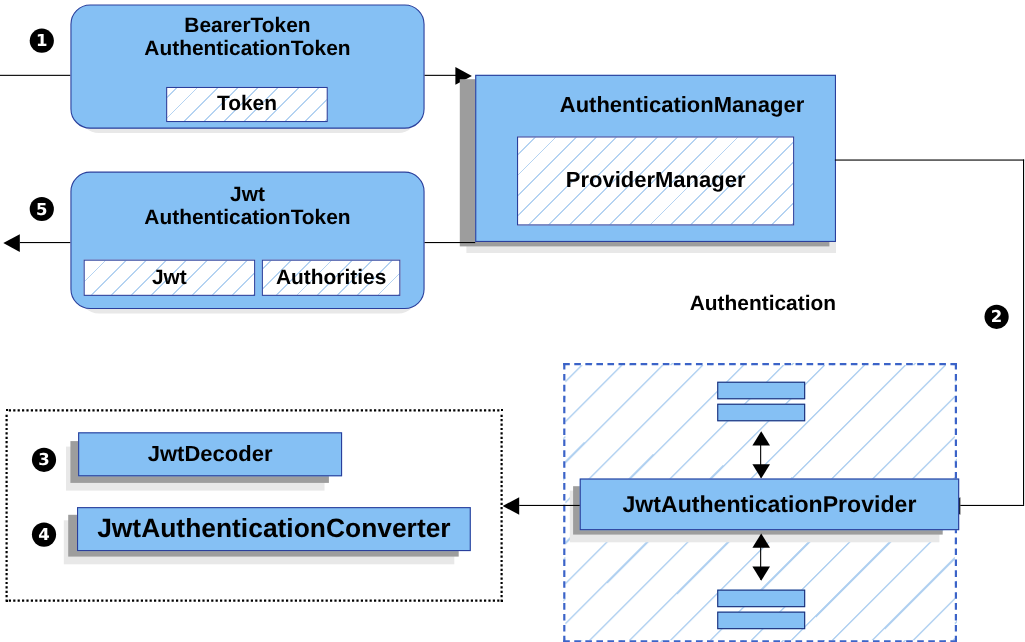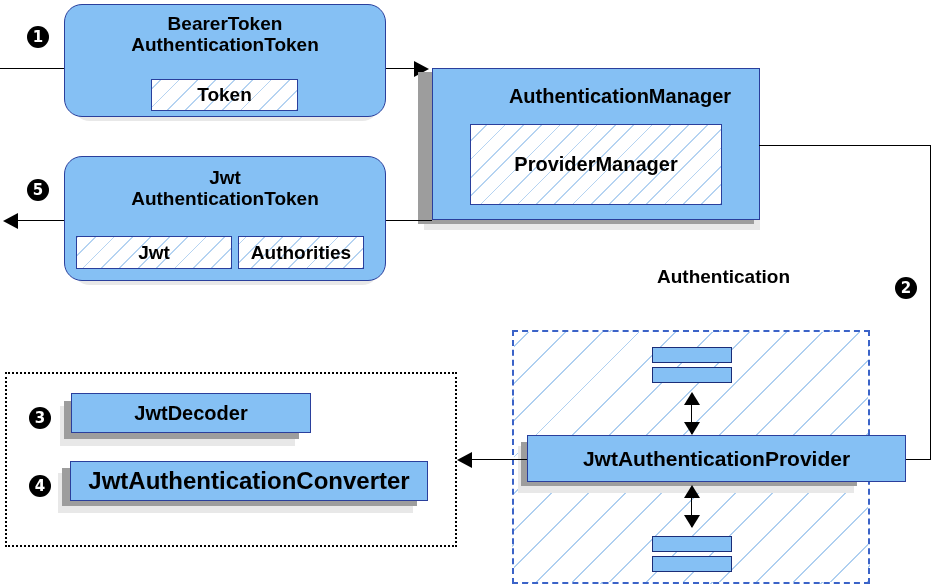--- a/index.html
+++ b/index.html
@@ -150,36 +150,36 @@
   <div class="shadow-dk" style="left:66px;top:162px;width:308px;height:117px;border-radius:18px;"></div>
   <div class="blue-box rounded" style="left:64px;top:156px;width:322px;height:125px;flex-direction:column;justify-content:flex-start;padding-top:10px;">
     <div style="font-size:19px;">Jwt</div>
     <div style="font-size:19px;">AuthenticationToken</div>
   </div>
   <div class="hatch-box" style="left:76px;top:236px;width:156px;height:33px;font-size:19px;">Jwt</div>
   <div class="hatch-box" style="left:238px;top:236px;width:126px;height:33px;font-size:19px;">Authorities</div>
 
   <div class="hline" style="left:386px;top:220px;width:46px;"></div>
 
-  <div class="plain-title" style="left:626px;top:266px;width:195px;font-size:19px;">
+  <div class="plain-title" style="left:565px;top:266px;width:195px;font-size:19px;text-align:right;">
     <div>Authentication</div>
   </div>
 
   <div id="providers-area" style="left:512px;top:330px;width:358px;height:254px;"></div>
 
   <div class="small-bar" style="left:652px;top:347px;width:80px;height:16px;"></div>
   <div class="small-bar" style="left:652px;top:367px;width:80px;height:16px;"></div>
 
   <div class="vline" style="left:691px;top:394px;height:40px;"></div>
   <div class="arrow-u" style="left:684px;top:392px;"></div>
   <div class="arrow-d" style="left:684px;top:422px;"></div>
 
   <div class="shadow-lt" style="left:518px;top:446px;width:336px;height:47px;"></div>
   <div class="shadow-dk" style="left:521px;top:442px;width:336px;height:44px;"></div>
-  <div class="blue-box" style="left:527px;top:435px;width:379px;height:47px;font-size:21px;">JwtAuthenticationProvider</div>
+  <div class="blue-box" style="left:527px;top:435px;width:345px;height:47px;font-size:21px;">JwtAuthenticationProvider</div>
 
   <div class="vline" style="left:691px;top:487px;height:40px;"></div>
   <div class="arrow-u" style="left:684px;top:485px;"></div>
   <div class="arrow-d" style="left:684px;top:515px;"></div>
 
   <div class="small-bar" style="left:652px;top:536px;width:80px;height:16px;"></div>
   <div class="small-bar" style="left:652px;top:556px;width:80px;height:16px;"></div>
 
   <div class="hline" style="left:472px;top:459px;width:55px;"></div>
   <div class="arrow-l" style="left:457px;top:452px;"></div>

